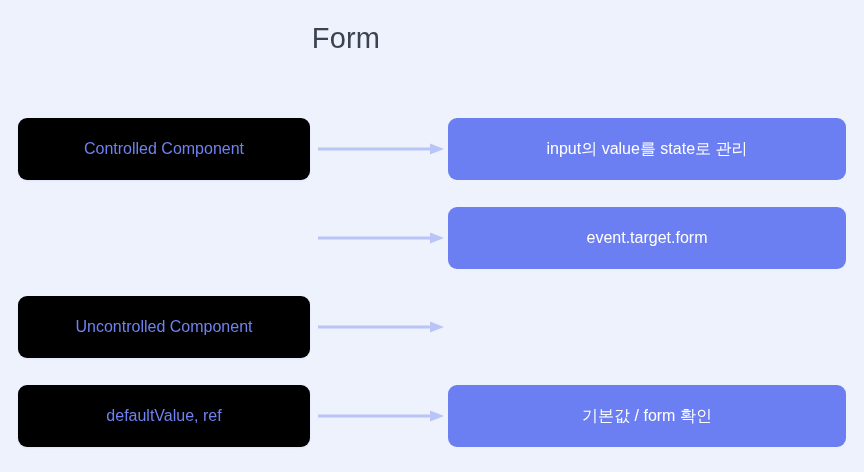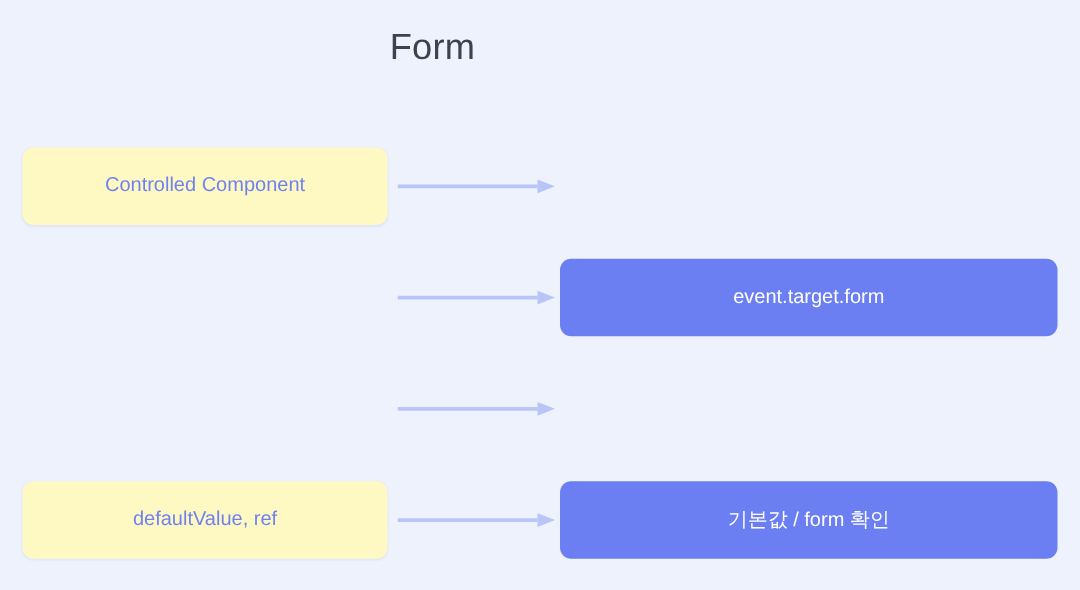--- a/index.html
+++ b/index.html
@@ -39,21 +39,21 @@
     position: relative;
     height: 89px;
     margin-bottom: 0;
   }
   .left-card {
     position: absolute;
     left: 18px;
     top: 8px;
     width: 292px;
     height: 62px;
-    background: #fef9c3;
+    background: #000000;
     border-radius: 9px;
     display: flex;
     align-items: center;
     justify-content: center;
     color: #6f82f0;
     font-size: 16px;
     box-shadow: 0 1px 2px rgba(90,110,200,0.10);
   }
   .right-card {
     position: absolute;
@@ -93,35 +93,41 @@
     <div class="row">
       <div class="left-card">
         <span>Controlled Component</span>
       </div>
       <div class="arrow">
         <svg width="126" height="12" viewBox="0 0 126 12" xmlns="http://www.w3.org/2000/svg">
           <line x1="0" y1="6" x2="112" y2="6" stroke="#b9c4f7" stroke-width="3"></line>
           <polygon points="112,0.5 126,6 112,11.5" fill="#b9c4f7"></polygon>
         </svg>
       </div>
+      <div class="right-card">
+        <span>input의 value를 state로 관리</span>
+      </div>
     </div>
 
     <div class="row">
       <div class="arrow">
         <svg width="126" height="12" viewBox="0 0 126 12" xmlns="http://www.w3.org/2000/svg">
           <line x1="0" y1="6" x2="112" y2="6" stroke="#b9c4f7" stroke-width="3"></line>
           <polygon points="112,0.5 126,6 112,11.5" fill="#b9c4f7"></polygon>
         </svg>
       </div>
       <div class="right-card">
         <span>event.target.form</span>
       </div>
     </div>
 
     <div class="row">
+      <div class="left-card">
+        <span>Uncontrolled Component</span>
+      </div>
       <div class="arrow">
         <svg width="126" height="12" viewBox="0 0 126 12" xmlns="http://www.w3.org/2000/svg">
           <line x1="0" y1="6" x2="112" y2="6" stroke="#b9c4f7" stroke-width="3"></line>
           <polygon points="112,0.5 126,6 112,11.5" fill="#b9c4f7"></polygon>
         </svg>
       </div>
     </div>
 
     <div class="row">
       <div class="left-card">

